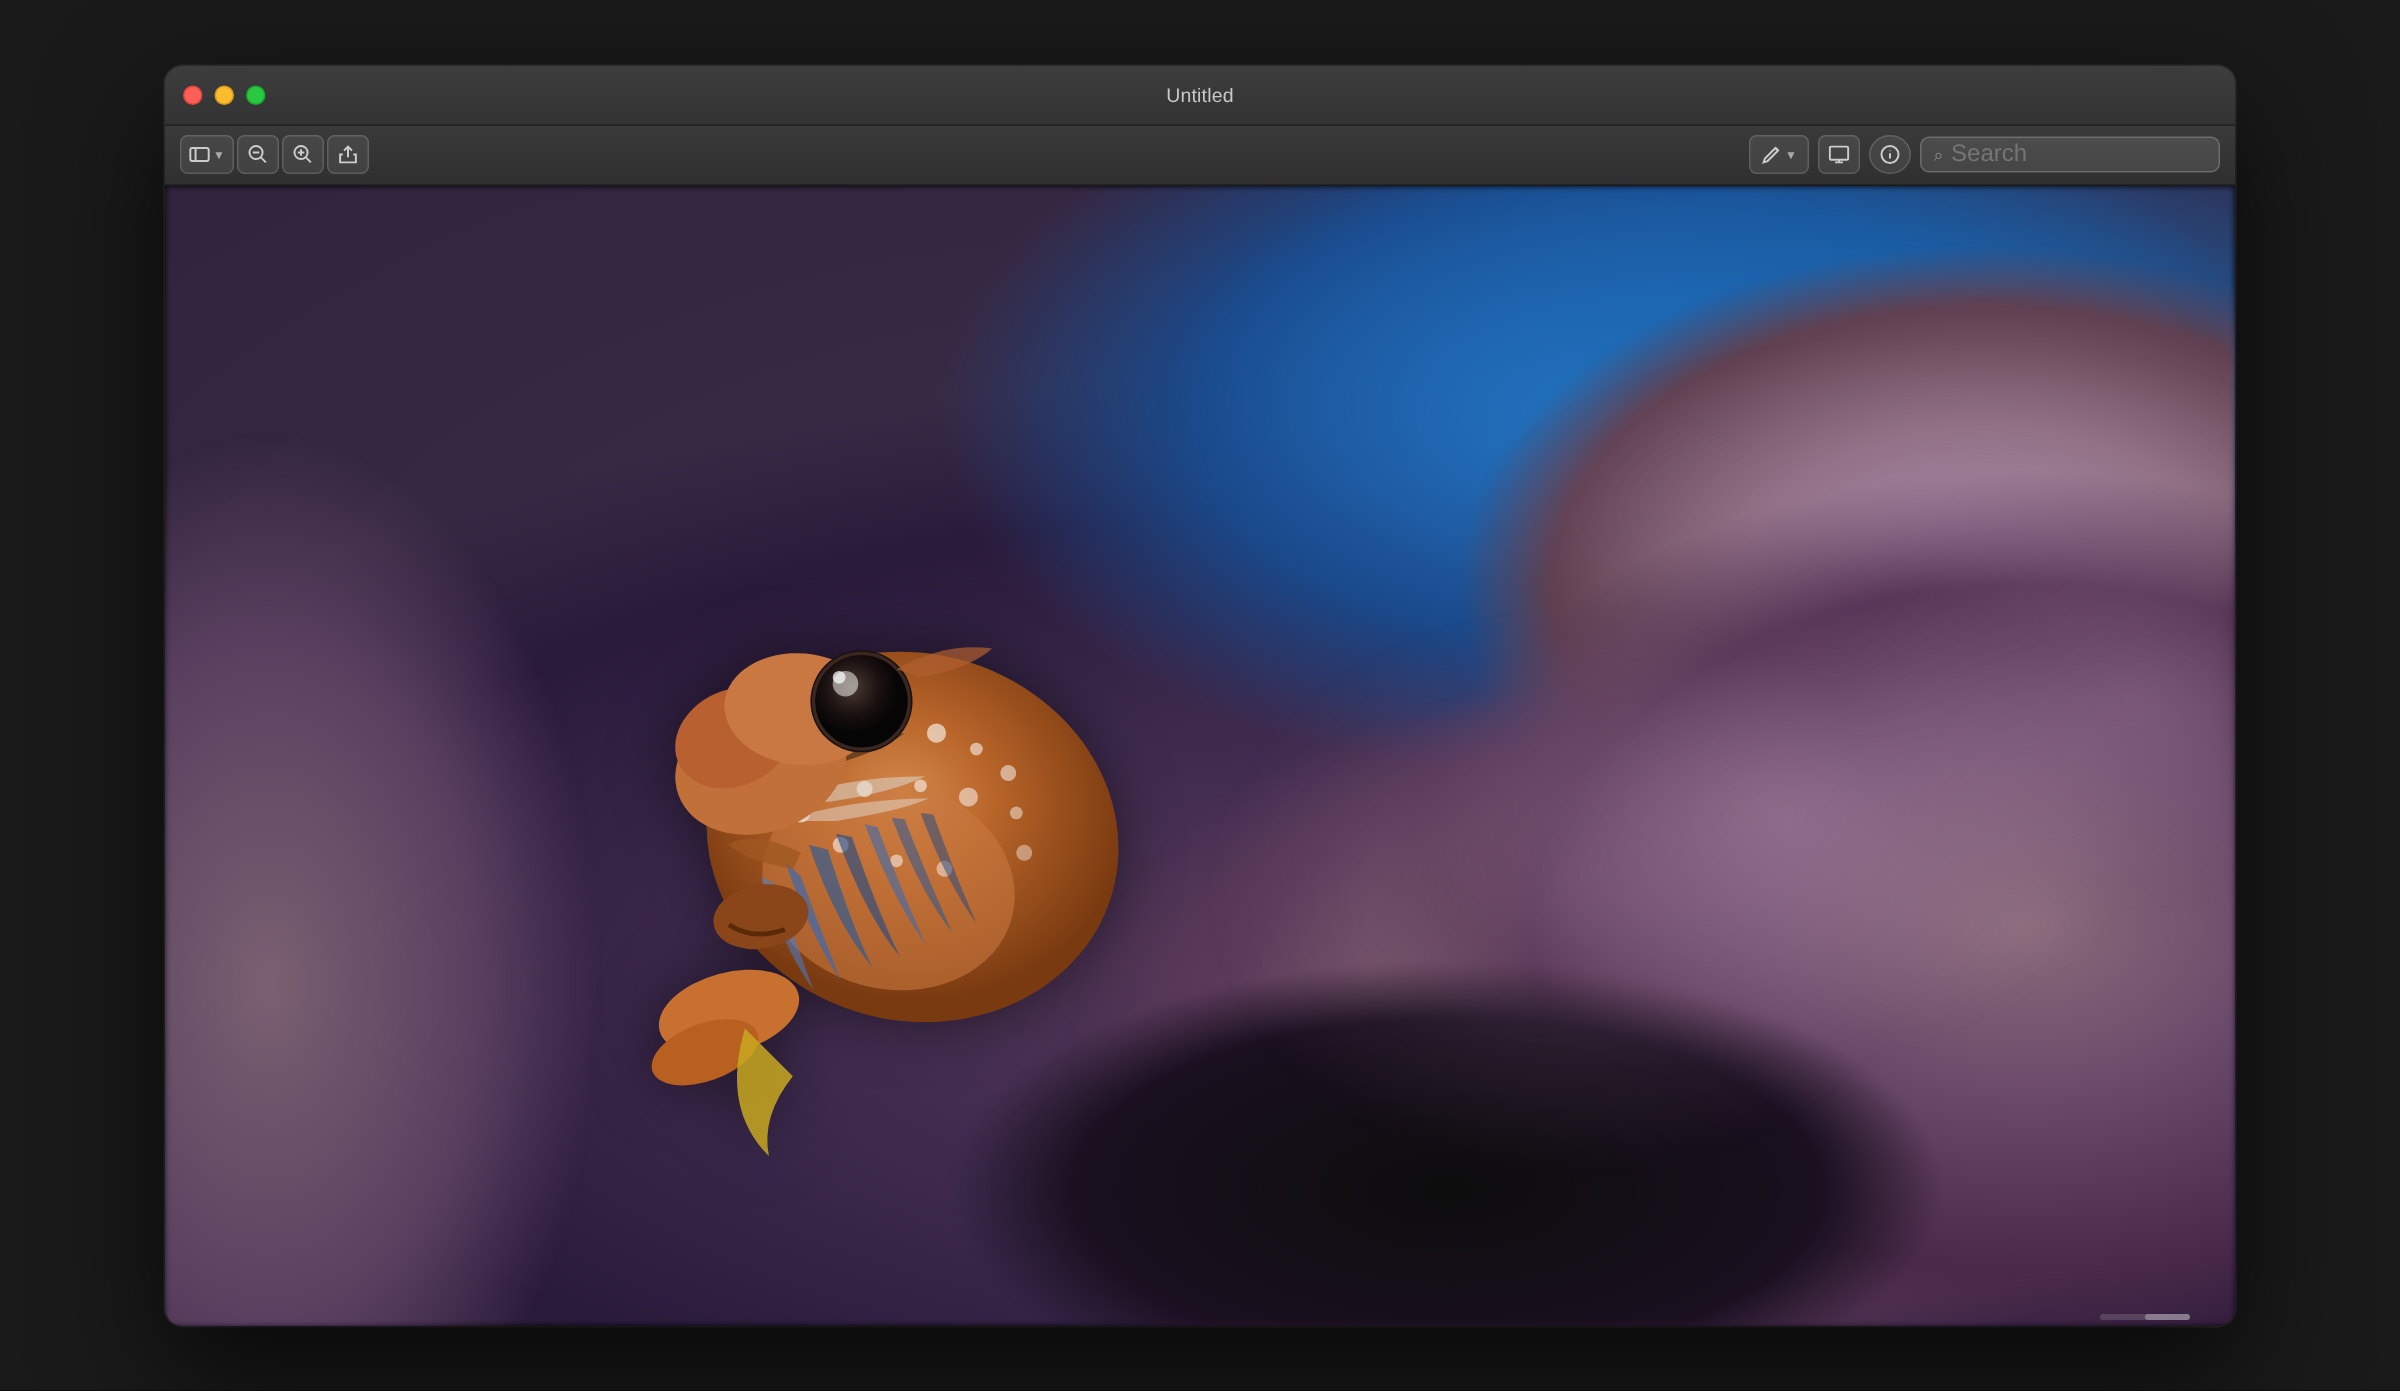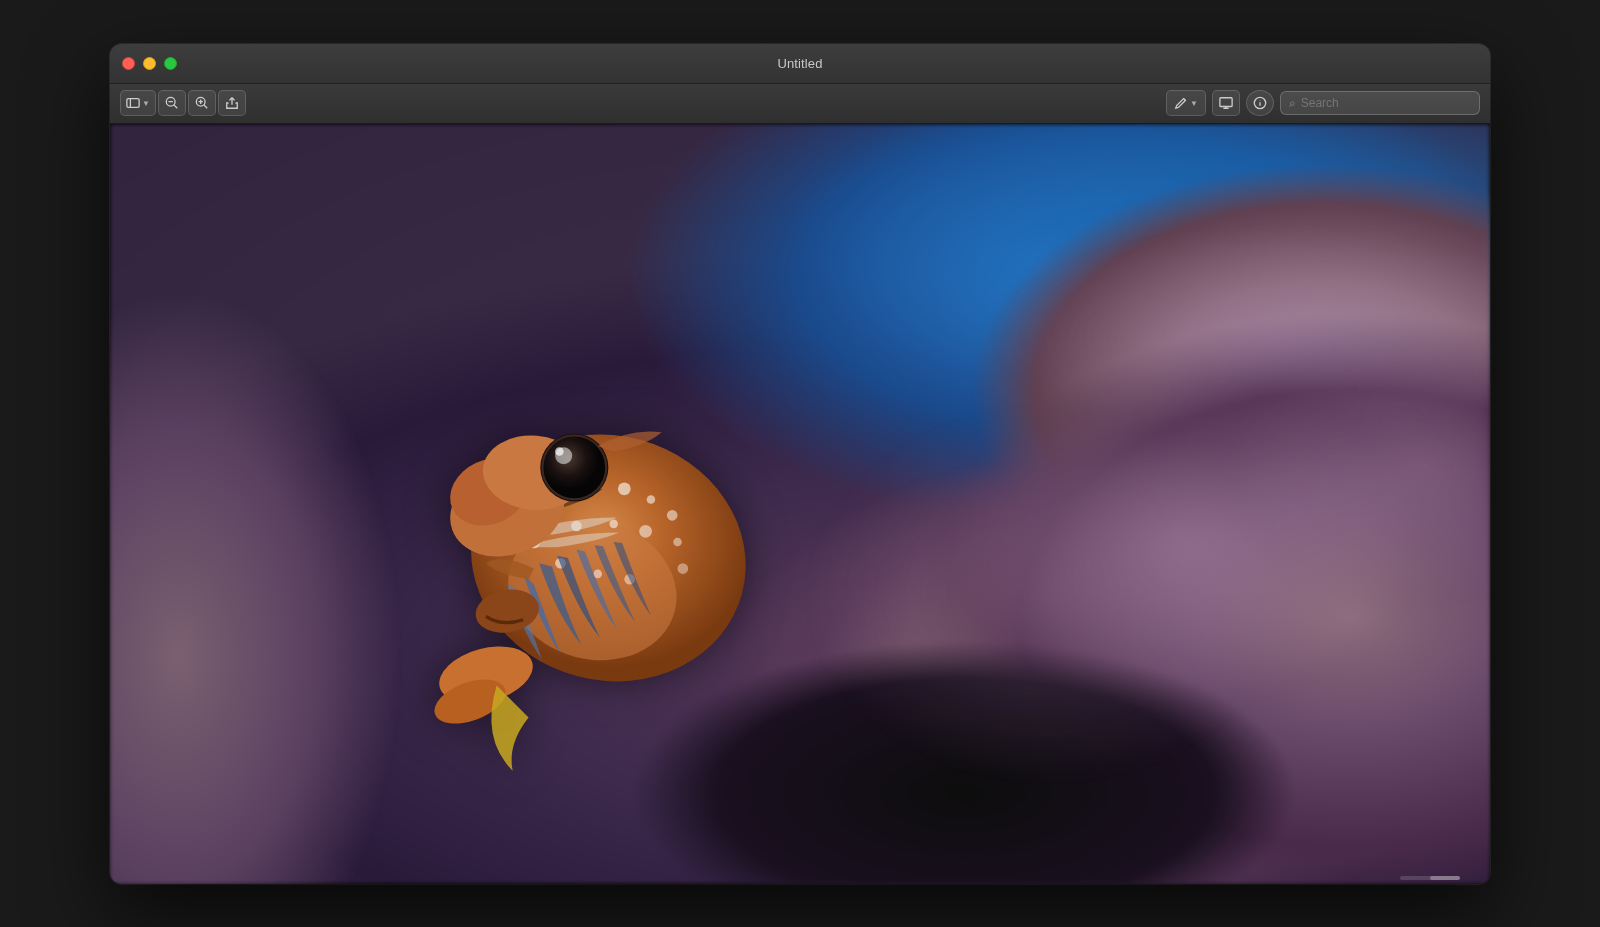--- a/index.html
+++ b/index.html
@@ -342,21 +342,21 @@
       <button class="toolbar-btn info-btn">
         <svg viewBox="0 0 16 16" fill="none" stroke="#ccc" stroke-width="1.5">
           <circle cx="8" cy="8" r="6.5"></circle>
           <line x1="8" y1="7" x2="8" y2="11"></line>
           <circle cx="8" cy="5" r="0.5" fill="#ccc" stroke="none"></circle>
         </svg>
       </button>
 
       <div class="search-field">
         <span class="search-icon-small">⌕</span>
-        <input type="text" style="background: transparent; border: none; outline: none; color: rgb(170, 170, 170); font-size: 12px; width: 160px;" placeholder="Search">
+        <input type="text" style="background: transparent; border: none; outline: none; color: rgb(170, 170, 170); font-size: 16px; width: 160px;" placeholder="Search">
       </div>
     </div>
   </div>
 
   <div class="image-area">
     <div class="fish-scene">
 
       <div class="bg-layer bg-main"></div>
       <div class="bg-layer bg-rocks"></div>
       <div class="bg-layer bg-coral"></div>

